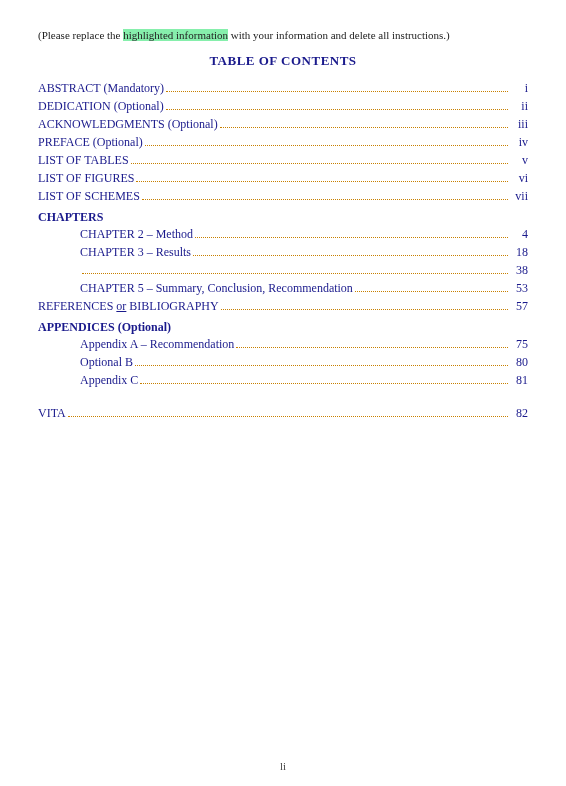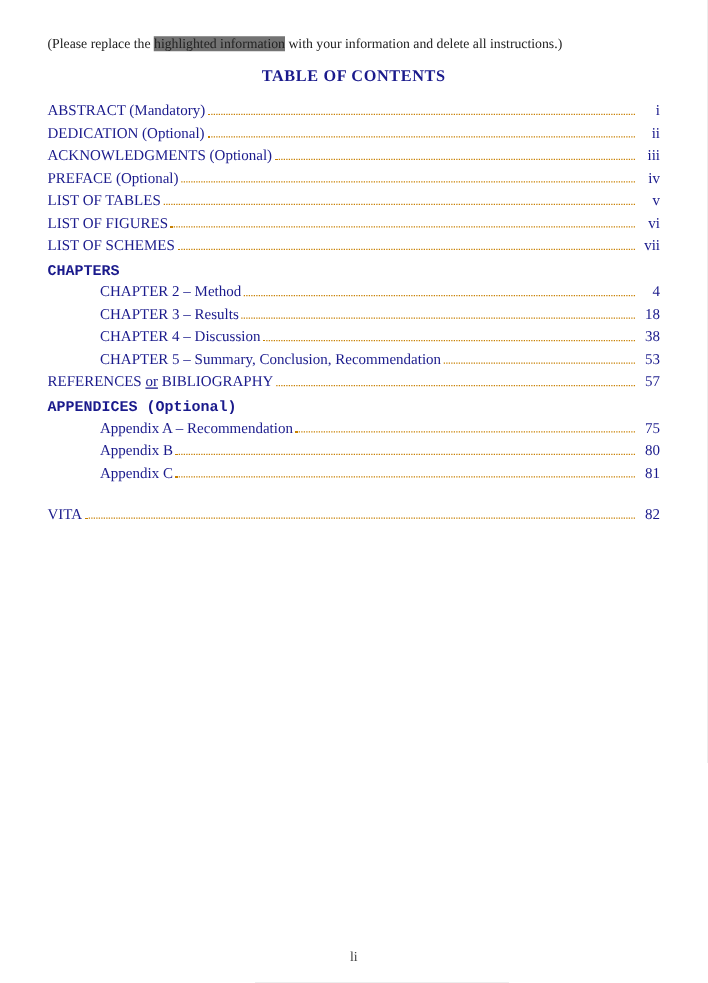--- a/index.html
+++ b/index.html
@@ -18,21 +18,21 @@
       padding: 28px 38px 28px 38px;
       position: relative;
     }
     .instruction {
       font-size: 11px;
       color: #222;
       margin-bottom: 10px;
       line-height: 1.4;
     }
     .instruction .highlight {
-      background-color: #737373;
+      background-color: #86efac;
       color: #222;
     }
     .toc-title {
       text-align: center;
       font-size: 13px;
       font-weight: bold;
       color: #1a1a8c;
       margin-bottom: 12px;
       letter-spacing: 0.5px;
     }
@@ -76,21 +76,20 @@
       flex-shrink: 0;
       text-align: right;
       min-width: 18px;
     }
     .section-heading {
       font-size: 12px;
       font-weight: bold;
       color: #1a1a8c;
       margin-top: 6px;
       margin-bottom: 2px;
-      font-family: Liberation Mono, monospace;
     }
     .indented {
       padding-left: 42px;
     }
     .page-footer {
       position: absolute;
       bottom: 14px;
       left: 0;
       right: 0;
       text-align: center;
@@ -160,21 +159,20 @@
       <span class="entry-label">CHAPTER 2 – Method</span>
       <span class="dots"></span>
       <span class="entry-page">4</span>
     </div>
       <div class="toc-entry indented">
       <span class="entry-label">CHAPTER 3 – Results</span>
       <span class="dots"></span>
       <span class="entry-page">18</span>
     </div>
       <div class="toc-entry indented">
-      <span class="entry-label">CHAPTER 4 – Discussion</span>
       <span class="dots"></span>
       <span class="entry-page">38</span>
     </div>
       <div class="toc-entry indented">
       <span class="entry-label">CHAPTER 5 – Summary, Conclusion, Recommendation</span>
       <span class="dots"></span>
       <span class="entry-page">53</span>
     </div>
     </div>
 
@@ -185,21 +183,21 @@
   </div>
 
   <div class="section-heading">APPENDICES (Optional)</div>
   <div id="appendices-list">
       <div class="toc-entry indented">
       <span class="entry-label">Appendix A – Recommendation</span>
       <span class="dots"></span>
       <span class="entry-page">75</span>
     </div>
       <div class="toc-entry indented">
-      <span class="entry-label">Appendix B</span>
+      <span class="entry-label">Optional B</span>
       <span class="dots"></span>
       <span class="entry-page">80</span>
     </div>
       <div class="toc-entry indented">
       <span class="entry-label">Appendix C</span>
       <span class="dots"></span>
       <span class="entry-page">81</span>
     </div>
     </div>
 

